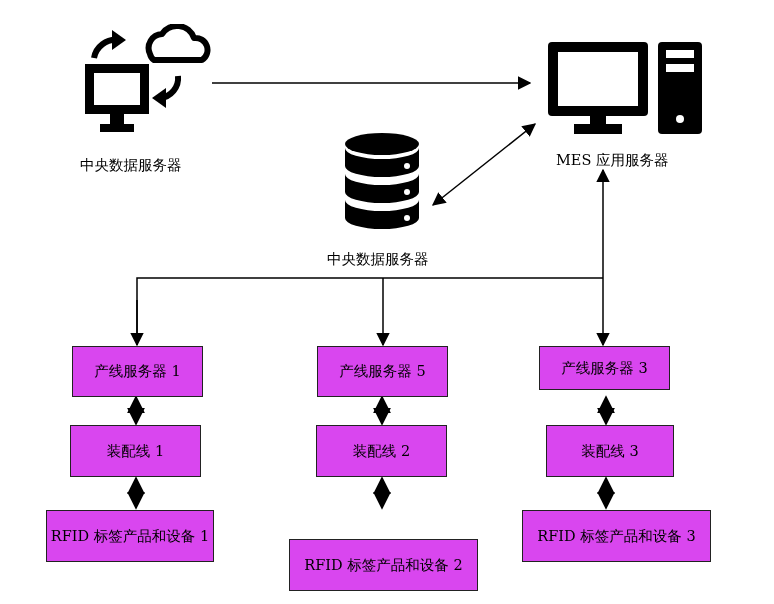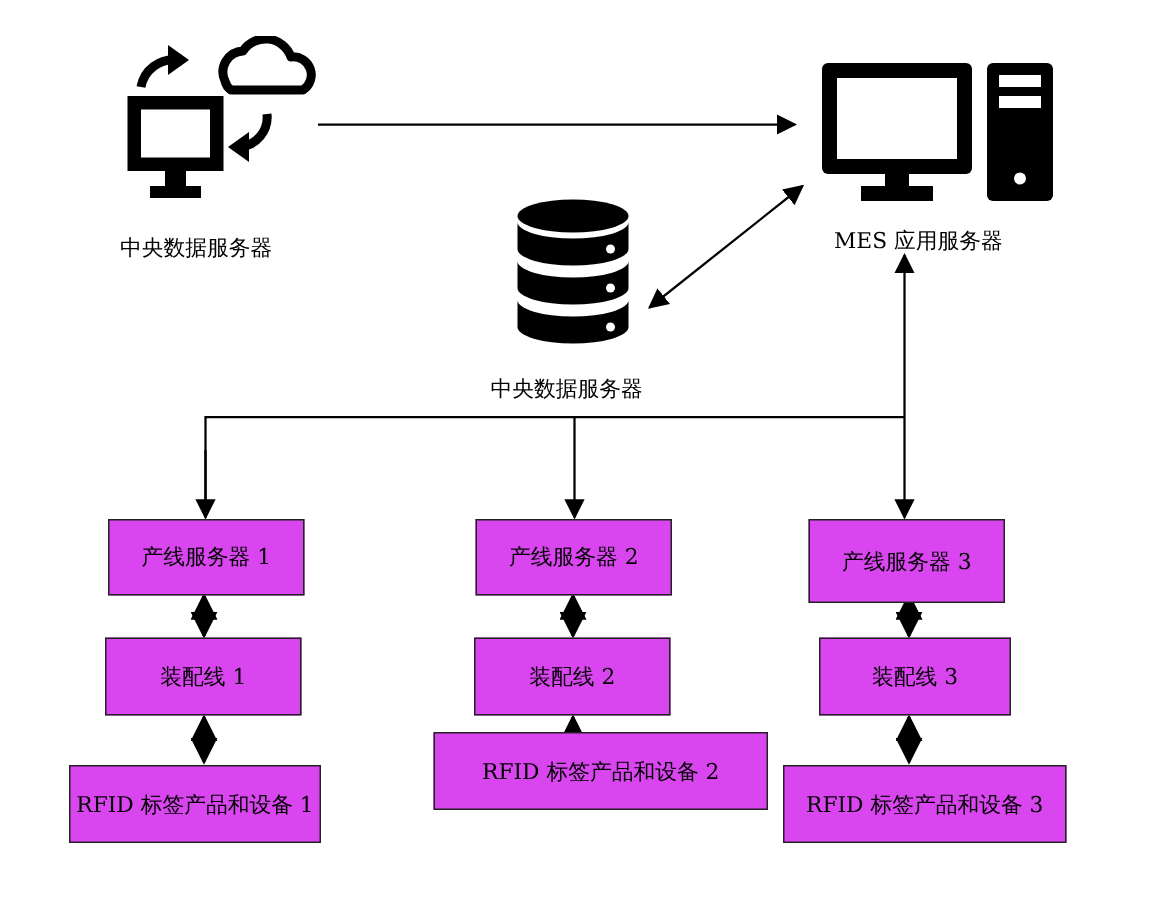--- a/index.html
+++ b/index.html
@@ -68,19 +68,19 @@
   <circle cx="64" cy="34" r="3" fill="#fff"></circle>
   <circle cx="64" cy="60" r="3" fill="#fff"></circle>
   <circle cx="64" cy="86" r="3" fill="#fff"></circle>
 </svg>
 <div class="label" style="left:327px;top:250px">中央数据服务器</div>
 
 <div class="box" style="left:72px;top:346px;width:131px;height:51px">产线服务器 1</div>
 <div class="box" style="left:70px;top:425px;width:131px;height:52px">装配线 1</div>
 <div class="box" style="left:46px;top:510px;width:168px;height:52px">RFID 标签产品和设备 1</div>
 
-<div class="box" style="left:317px;top:346px;width:131px;height:51px">产线服务器 2</div>
+<div class="box" style="left:317px;top:346px;width:131px;height:51px">产线服务器 5</div>
 <div class="box" style="left:316px;top:425px;width:131px;height:52px">装配线 2</div>
-<div class="box" style="left:289px;top:488px;width:223px;height:52px">RFID 标签产品和设备 2</div>
+<div class="box" style="left:289px;top:539px;width:189px;height:52px">RFID 标签产品和设备 2</div>
 
-<div class="box" style="left:539px;top:346px;width:131px;height:56px">产线服务器 3</div>
+<div class="box" style="left:539px;top:346px;width:131px;height:44px">产线服务器 3</div>
 <div class="box" style="left:546px;top:425px;width:128px;height:52px">装配线 3</div>
 <div class="box" style="left:522px;top:510px;width:189px;height:52px">RFID 标签产品和设备 3</div>
 
 </body></html>

